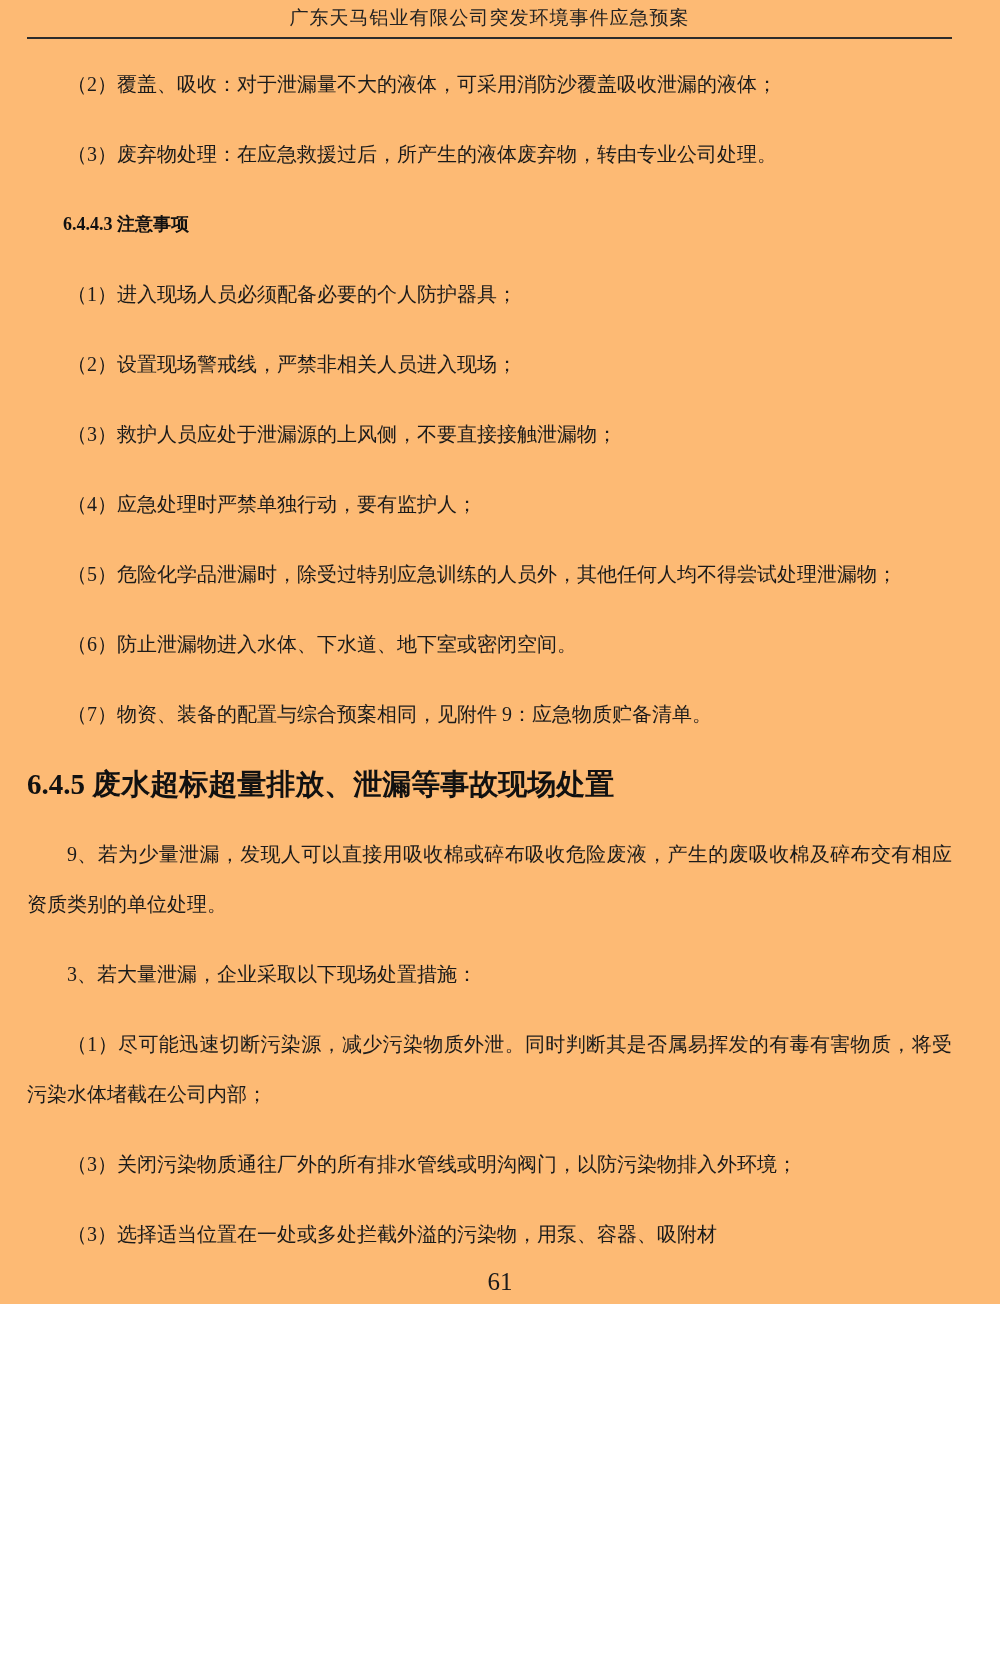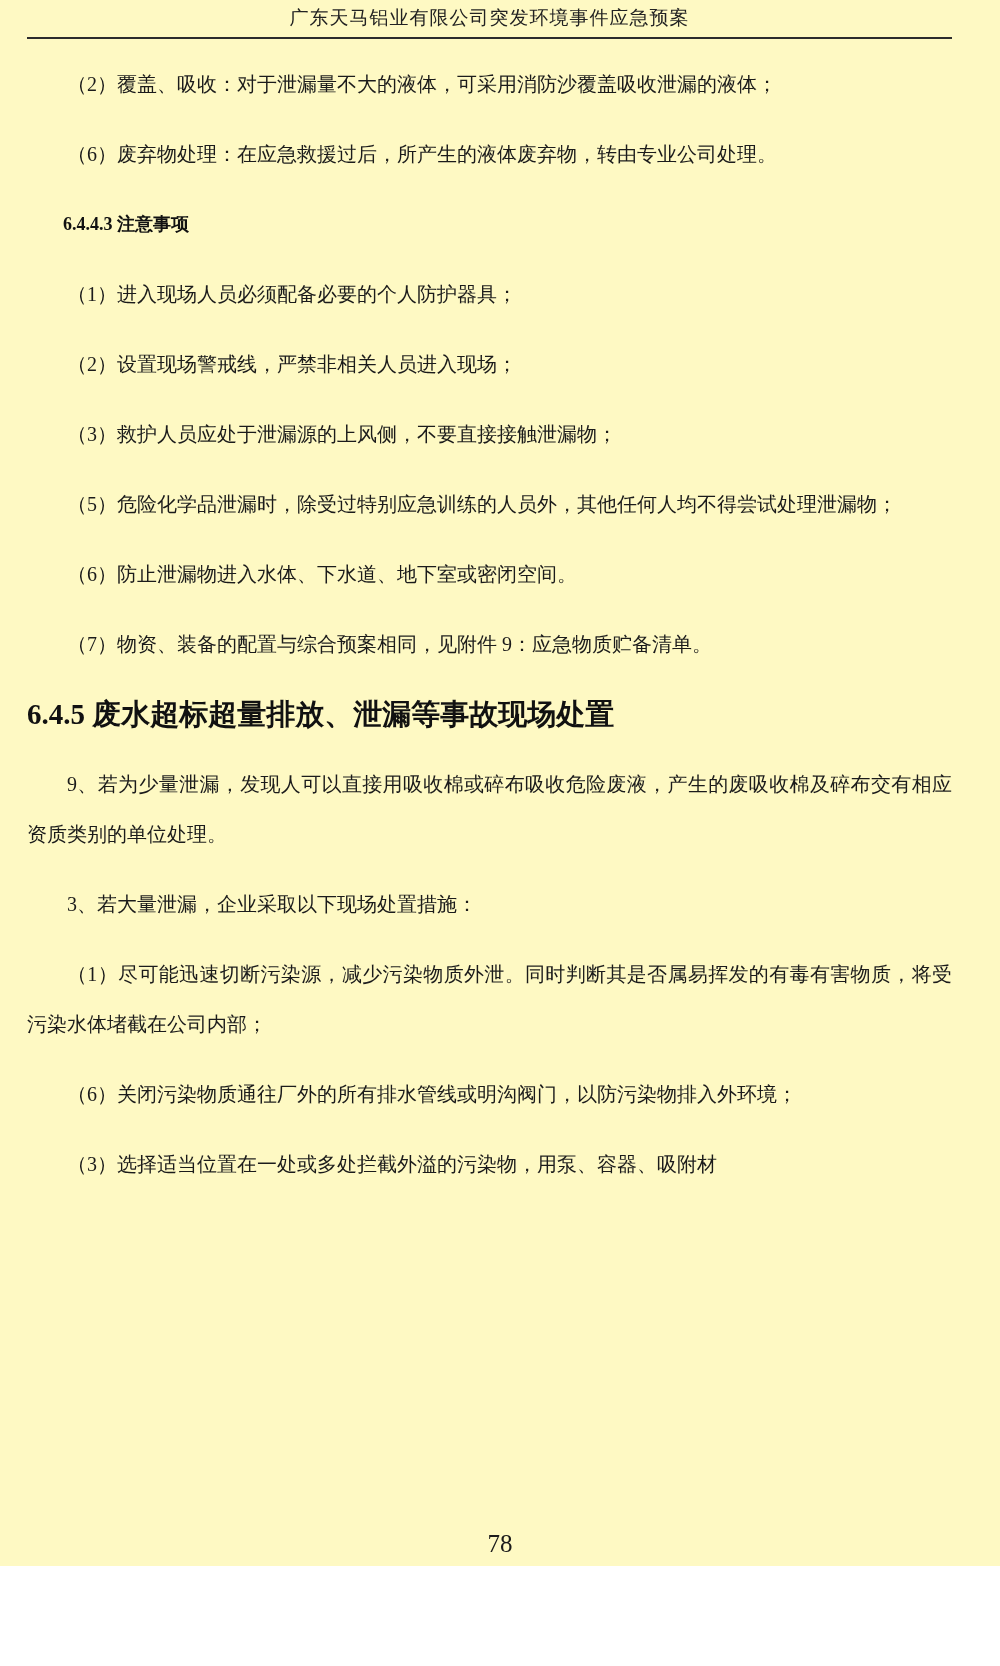--- a/index.html
+++ b/index.html
@@ -3,22 +3,22 @@
 <meta charset="utf-8">
 <style>
   html, body {
     margin: 0;
     padding: 0;
     background: #ffffff;
   }
   .page {
     position: relative;
     width: 1000px;
-    height: 1566px;
-    background: #fef9c3;
+    height: 1304px;
+    background: #fdba74;
     color: #1a1a1a;
     font-family: "Liberation Serif", "DejaVu Serif", serif;
     overflow: hidden;
   }
   .page-header {
     margin: 0 48px 0 27px;
     padding-top: 5px;
     padding-bottom: 7px;
     border-bottom: 2px solid #2c2c2c;
     text-align: center;
@@ -78,48 +78,49 @@
 
 <div class="page">
 
   <div class="page-header">
     <div class="header-title">广东天马铝业有限公司突发环境事件应急预案</div>
   </div>
 
   <div class="doc-body">
     <p class="para">（2）覆盖、吸收：对于泄漏量不大的液体，可采用消防沙覆盖吸收泄漏的液体；</p>
 
-    <p class="para">（6）废弃物处理：在应急救援过后，所产生的液体废弃物，转由专业公司处理。</p>
+    <p class="para">（3）废弃物处理：在应急救援过后，所产生的液体废弃物，转由专业公司处理。</p>
 
     <h3 class="heading-sub">6.4.4.3 注意事项</h3>
 
     <p class="para">（1）进入现场人员必须配备必要的个人防护器具；</p>
 
     <p class="para">（2）设置现场警戒线，严禁非相关人员进入现场；</p>
 
     <p class="para">（3）救护人员应处于泄漏源的上风侧，不要直接接触泄漏物；</p>
 
+    <p class="para">（4）应急处理时严禁单独行动，要有监护人；</p>
 
     <p class="para">（5）危险化学品泄漏时，除受过特别应急训练的人员外，其他任何人均不得尝试处理泄漏物；</p>
 
     <p class="para">（6）防止泄漏物进入水体、下水道、地下室或密闭空间。</p>
 
     <p class="para">（7）物资、装备的配置与综合预案相同，见附件 9：应急物质贮备清单。</p>
 
     <h2 class="heading-section">6.4.5 废水超标超量排放、泄漏等事故现场处置</h2>
 
 
     <p class="para">9、若为少量泄漏，发现人可以直接用吸收棉或碎布吸收危险废液，产生的废吸收棉及碎布交有相应资质类别的单位处理。</p>
 
     <p class="para">3、若大量泄漏，企业采取以下现场处置措施：</p>
 
     <p class="para">（1）尽可能迅速切断污染源，减少污染物质外泄。同时判断其是否属易挥发的有毒有害物质，将受污染水体堵截在公司内部；</p>
 
-    <p class="para">（6）关闭污染物质通往厂外的所有排水管线或明沟阀门，以防污染物排入外环境；</p>
+    <p class="para">（3）关闭污染物质通往厂外的所有排水管线或明沟阀门，以防污染物排入外环境；</p>
 
     <p class="para">（3）选择适当位置在一处或多处拦截外溢的污染物，用泵、容器、吸附材</p>
   </div>
 
   <div class="page-footer">
-    <span class="page-number">78</span>
+    <span class="page-number">61</span>
   </div>
 
 </div>
 
 </body></html>

